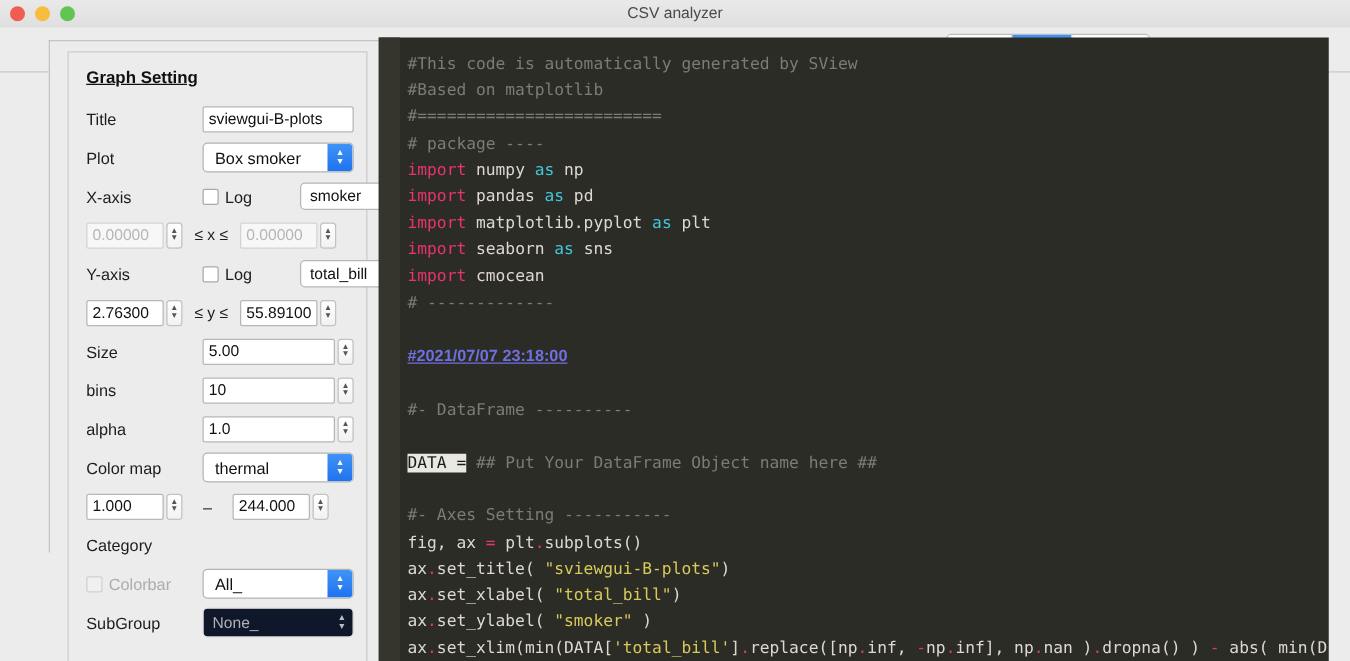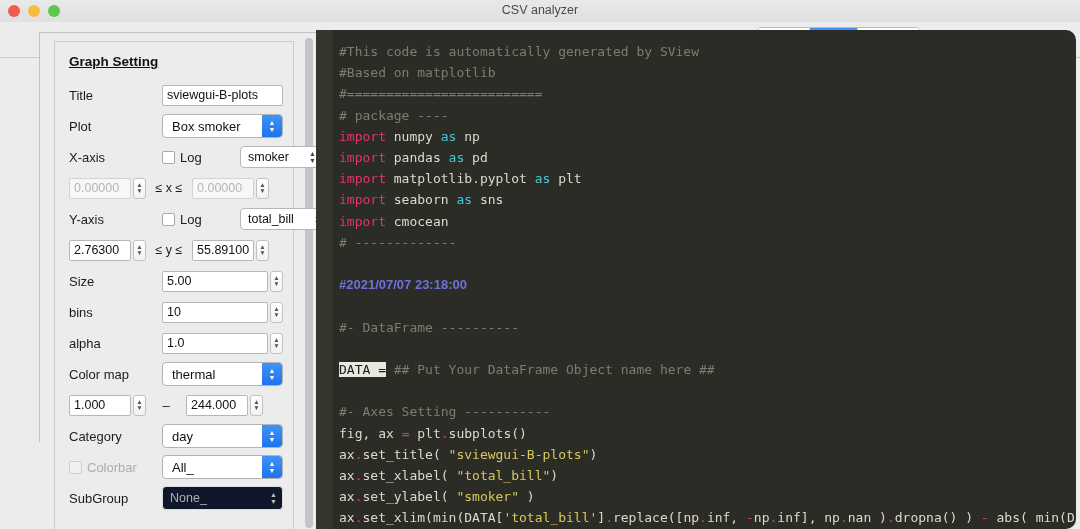--- a/index.html
+++ b/index.html
@@ -149,43 +149,42 @@
   }
   .cbox.disabled { background: #f0f0f0; border-color: #cfcfcf; }
   .cb-label { font-size: 13px; color: #1c1c1c; }
   .cb-label.disabled { color: #adadad; }
 
   .ineq { font-size: 12.5px; color: #1c1c1c; width: 46px; text-align: center; flex: none; }
   .dash { font-size: 13px; color: #1c1c1c; width: 40px; text-align: center; flex: none; }
 
   
   #right-pane {
-    position: absolute; left: 316px; top: 30px;
+    position: absolute; left: 303px; top: 30px;
     width: 760px; height: 499px;
     background: #2c2c26;
-    border-radius: 10px;
   }
   #code-gutter {
     position: absolute; left: 0; top: 0; width: 17px; height: 499px;
     background: #35352e;
   }
   #code {
     position: absolute; left: 17px; top: 0; right: 0; bottom: 0;
     padding: 11px 0 0 6px;
     font-family: "DejaVu Sans Mono", monospace;
     font-size: 13px; line-height: 21.2px;
     color: #d8d8d0; white-space: pre; overflow: hidden;
   }
   .cm  { color: #7c7c72; }          
   .kw  { color: #e8336d; }          
   .as  { color: #41c7d8; }          
   .id  { color: #ded9d0; }          
   .st  { color: #d8c95b; }          
   .op  { color: #e8336d; }          
-  .ts  { color: #6f6fe0; font-weight: bold; font-family:"Liberation Sans",sans-serif; font-size:13px;}
+  .ts  { color: #6f6fe0; font-weight: bold; font-family:"Liberation Sans",sans-serif; font-size:13px;text-decoration:underline;}
   .sel { background: #e8e8e0; color: #1a1a1a; }
 </style>
 </head>
 <body>
 
 <div id="titlebar">
   <div id="traffic">
     <div class="light red"></div>
     <div class="light yellow"></div>
     <div class="light green"></div>
@@ -333,27 +332,20 @@
       <div class="dash">–</div>
       <div class="tfield" style="width:62px">244.000</div>
       <div class="stepper">
             <span class="ar">▲</span>
             <span class="ar">▼</span>
           </div>
     </div>
 
     <div class="row">
       <div class="row-label">Category</div>
-      <div class="combo-blue" style="width:133px">
-        <span>day</span>
-        <span class="btn">
-              <span class="ar">▲</span>
-              <span class="ar">▼</span>
-            </span>
-      </div>
     </div>
 
     <div class="row">
       <div class="cb-wrap" style="width:93px">
         <div class="cbox disabled"></div>
         <span class="cb-label disabled">Colorbar</span>
       </div>
       <div class="combo-blue" style="width:133px">
         <span>All_</span>
         <span class="btn">

